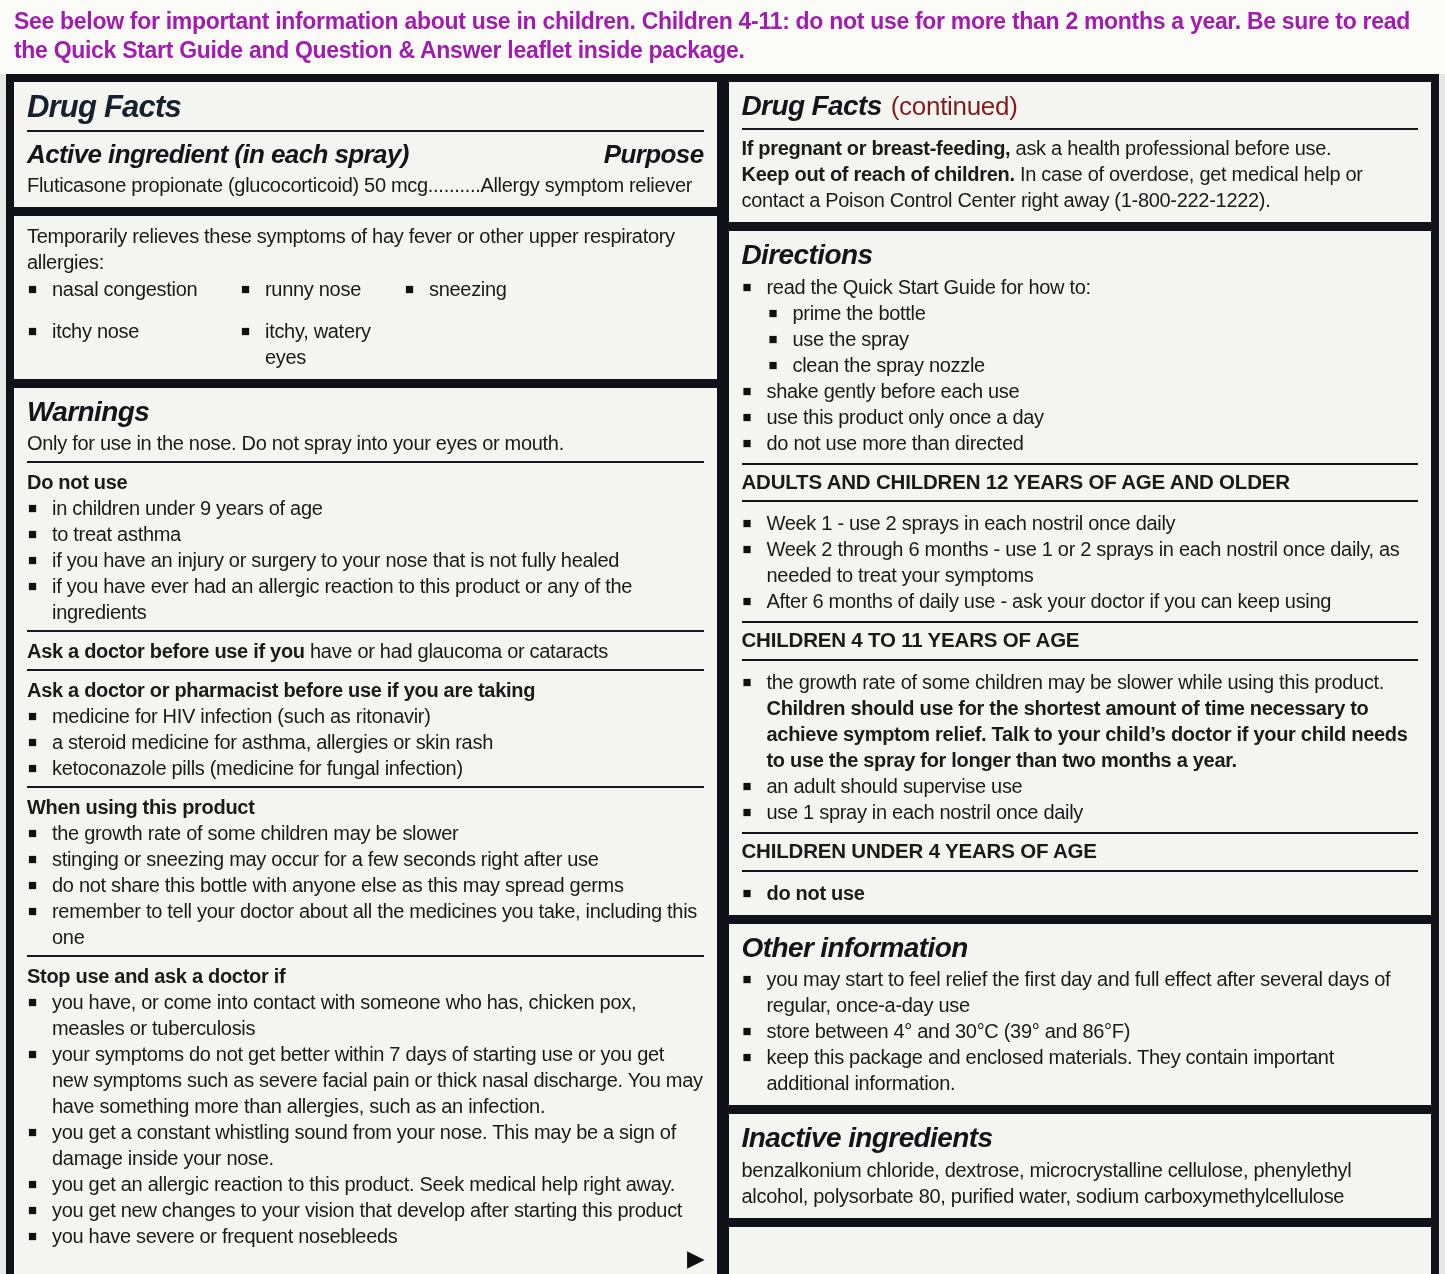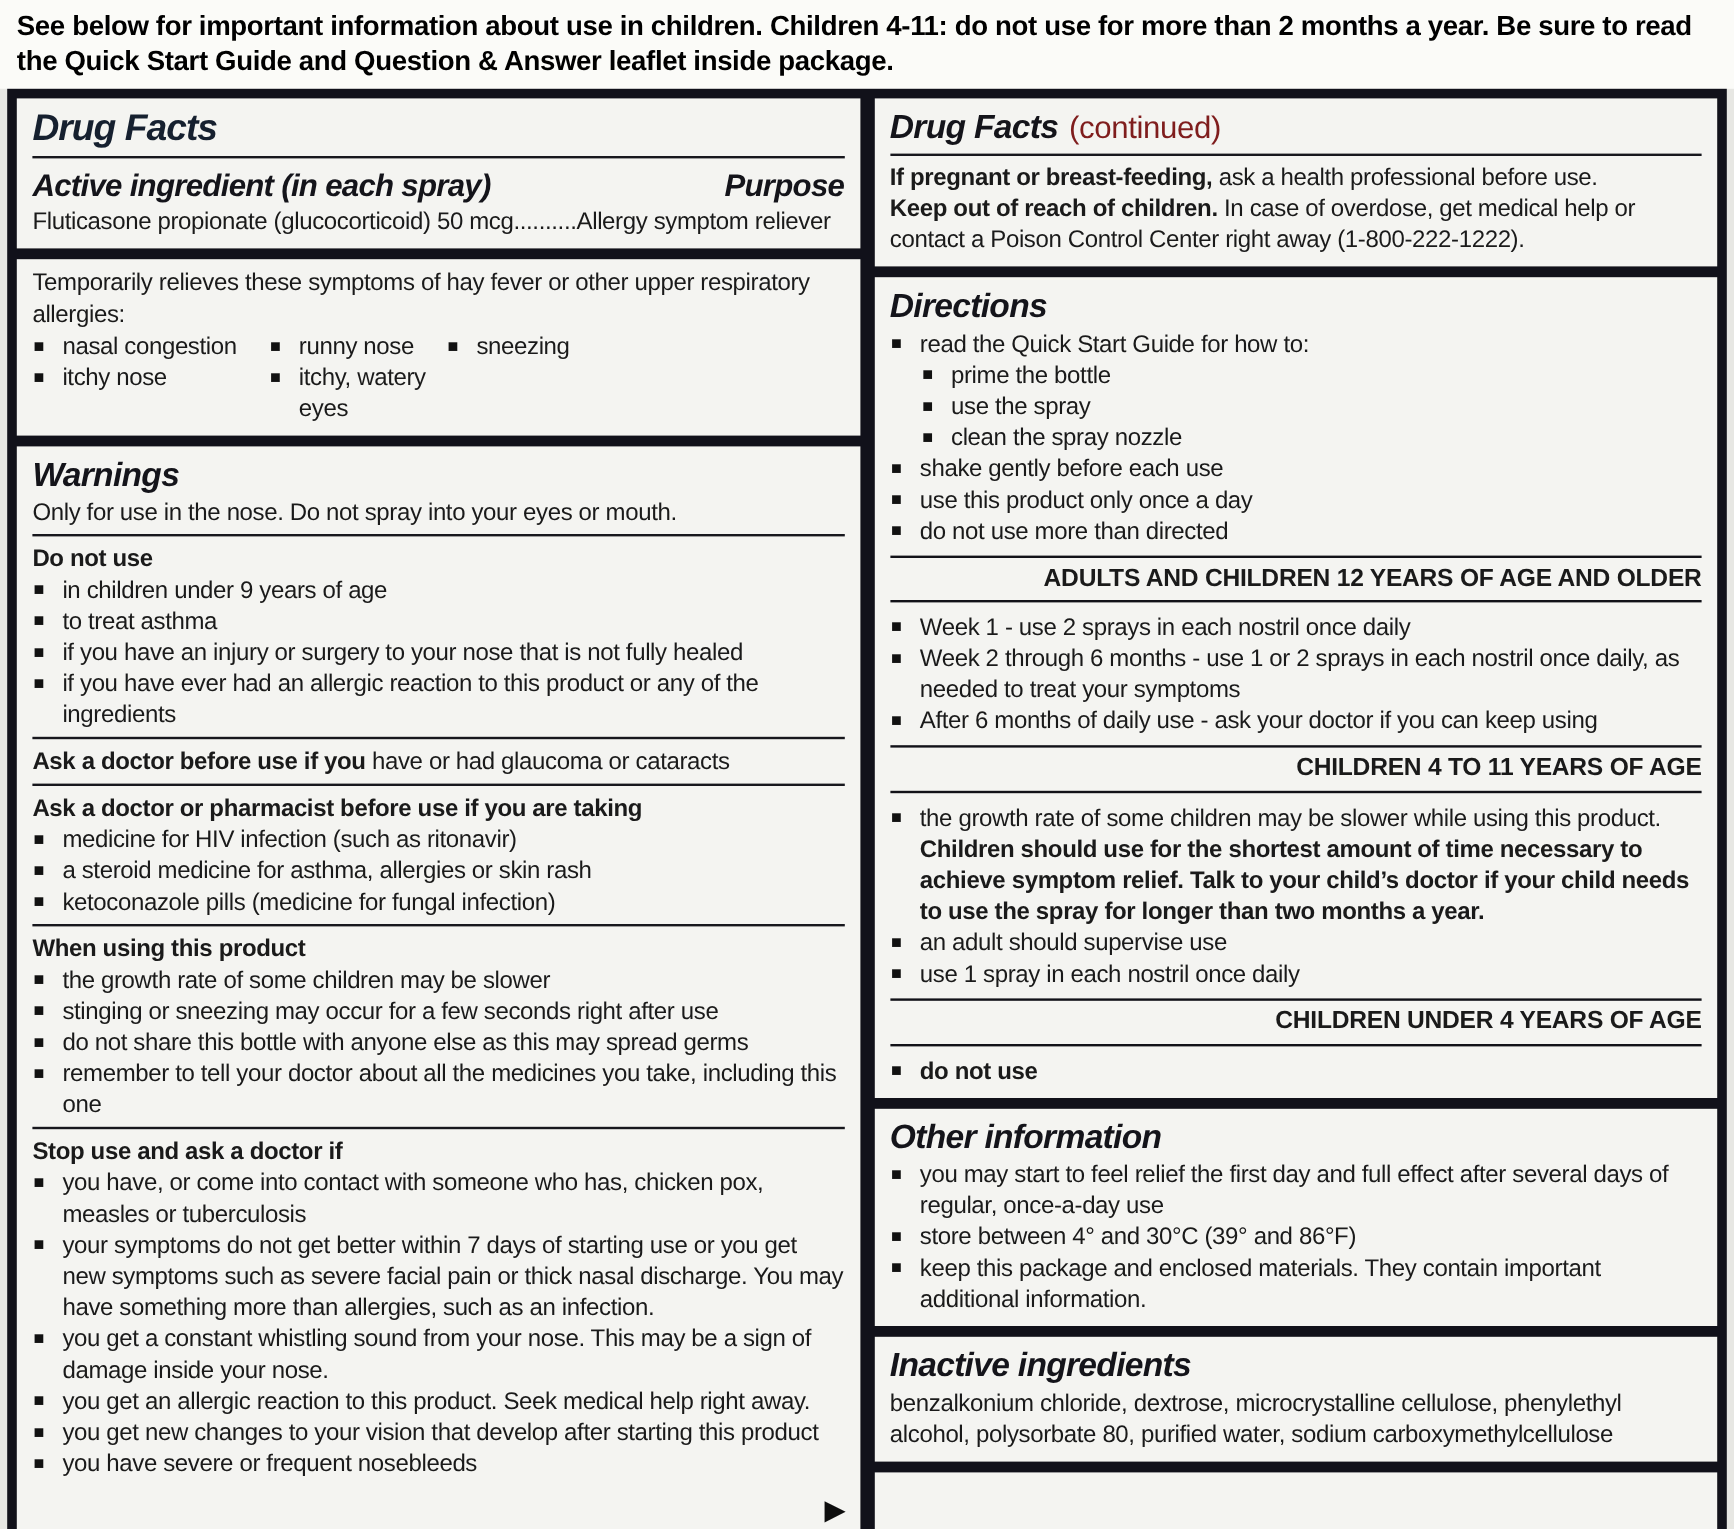--- a/index.html
+++ b/index.html
@@ -11,21 +11,21 @@
     -webkit-font-smoothing:antialiased;
   }
   
   .banner {
     background:#fbfbf8;
     padding:7px 18px 9px 14px;
     font-size:23px;
     font-weight:bold;
     line-height:1.27;
     letter-spacing:-0.3px;
-    color:#000000;
+    color:#a21caf;
   }
   
   .label {
     margin:0 6px;
     background:#11111a;
     padding:8px;
     display:flex;
     gap:12px;
     align-items:stretch;
   }
@@ -73,29 +73,30 @@
     left:1px; top:0;
     font-size:15px;
     line-height:26px;
     color:#111;
   }
   ul.bullets.sub { margin-left:26px; }
   .sym-grid {
     display:grid;
     grid-template-columns:197px 148px 1fr;
     margin-top:1px;
+    gap:16px;
   }
   .sym-cell { position:relative; padding-left:25px; }
   .sym-cell::before {
     content:"■";
     position:absolute; left:1px; top:0;
     font-size:15px; line-height:26px; color:#111;
   }
   .age-head {
-    text-align:right;
+    text-align:left;
     font-weight:bold;
     font-size:20.5px;
     letter-spacing:-0.2px;
     border-top:2.5px solid #121218;
     border-bottom:2.5px solid #121218;
     padding:4px 0 5px 0;
     margin:7px 0 8px 0;
   }
   .continue-arrow {
     position:absolute;

